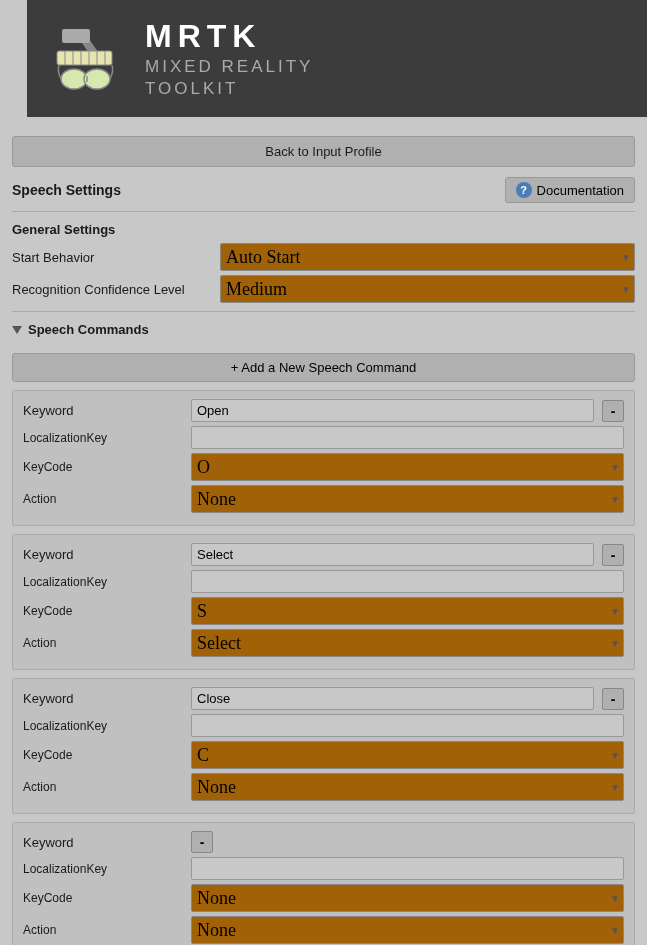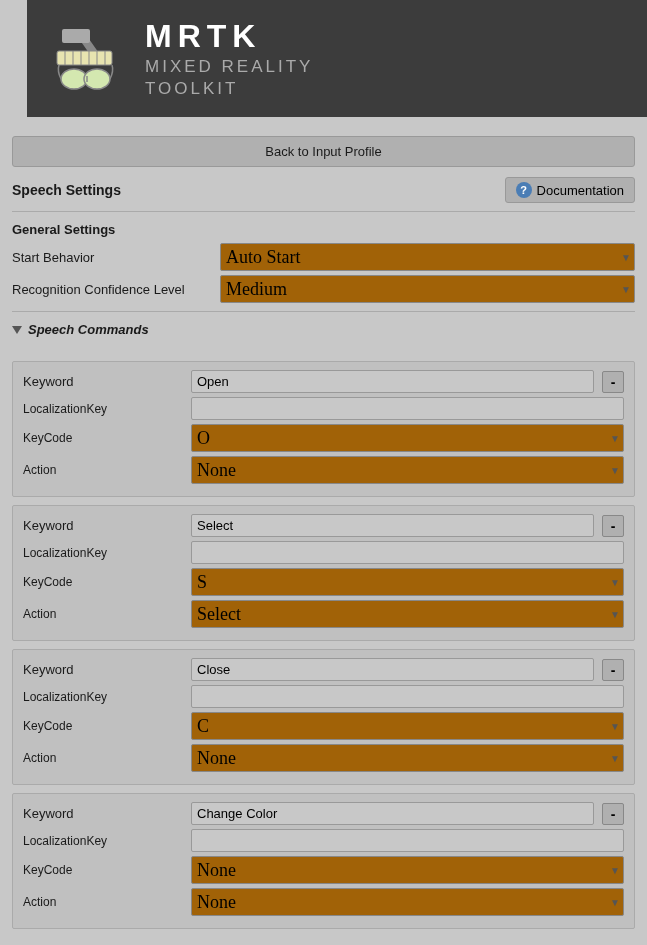--- a/index.html
+++ b/index.html
@@ -133,22 +133,21 @@
       font-size: 10px;
       color: #555;
     }
     .speech-commands-section {
       margin-top: 10px;
     }
     .section-header {
       display: flex;
       align-items: center;
       gap: 6px;
-      margin-bottom: 24px;
-      font-style: italic;
+      margin-bottom: 16px;
     }
     .triangle {
       width: 0;
       height: 0;
       border-left: 5px solid transparent;
       border-right: 5px solid transparent;
       border-top: 8px solid #555;
       cursor: pointer;
     }
     .add-btn {
@@ -299,20 +298,21 @@
 
   <div class="divider"></div>
 
   
   <div class="speech-commands-section">
     <div class="section-header">
       <div class="triangle"></div>
       <span class="section-title" style="margin:0">Speech Commands</span>
     </div>
 
+    <button class="add-btn">+ Add a New Speech Command</button>
 
     
     <div class="command-card">
 
       <div class="keyword-row">
         <span class="keyword-label">Keyword</span>
         <input class="keyword-input" type="text" value="Open" style="">
         <button class="remove-btn">-</button>
       </div>
 
@@ -409,21 +409,20 @@
           </select>
           <span class="select-arrow">▼</span>
         </div>
       </div>
     </div>
 
     
     <div class="command-card">
       <div class="keyword-row">
         <span class="keyword-label">Keyword</span>
-        <input class="keyword-input" type="text" value="Change Color" style="">
         <button class="remove-btn">-</button>
       </div>
       <div class="card-field-row">
         <span class="card-label">LocalizationKey</span>
         <input class="loc-input" type="text" value="" style="">
       </div>
       <div class="card-field-row">
         <span class="card-label">KeyCode</span>
         <div class="select-wrapper">
           <select>

